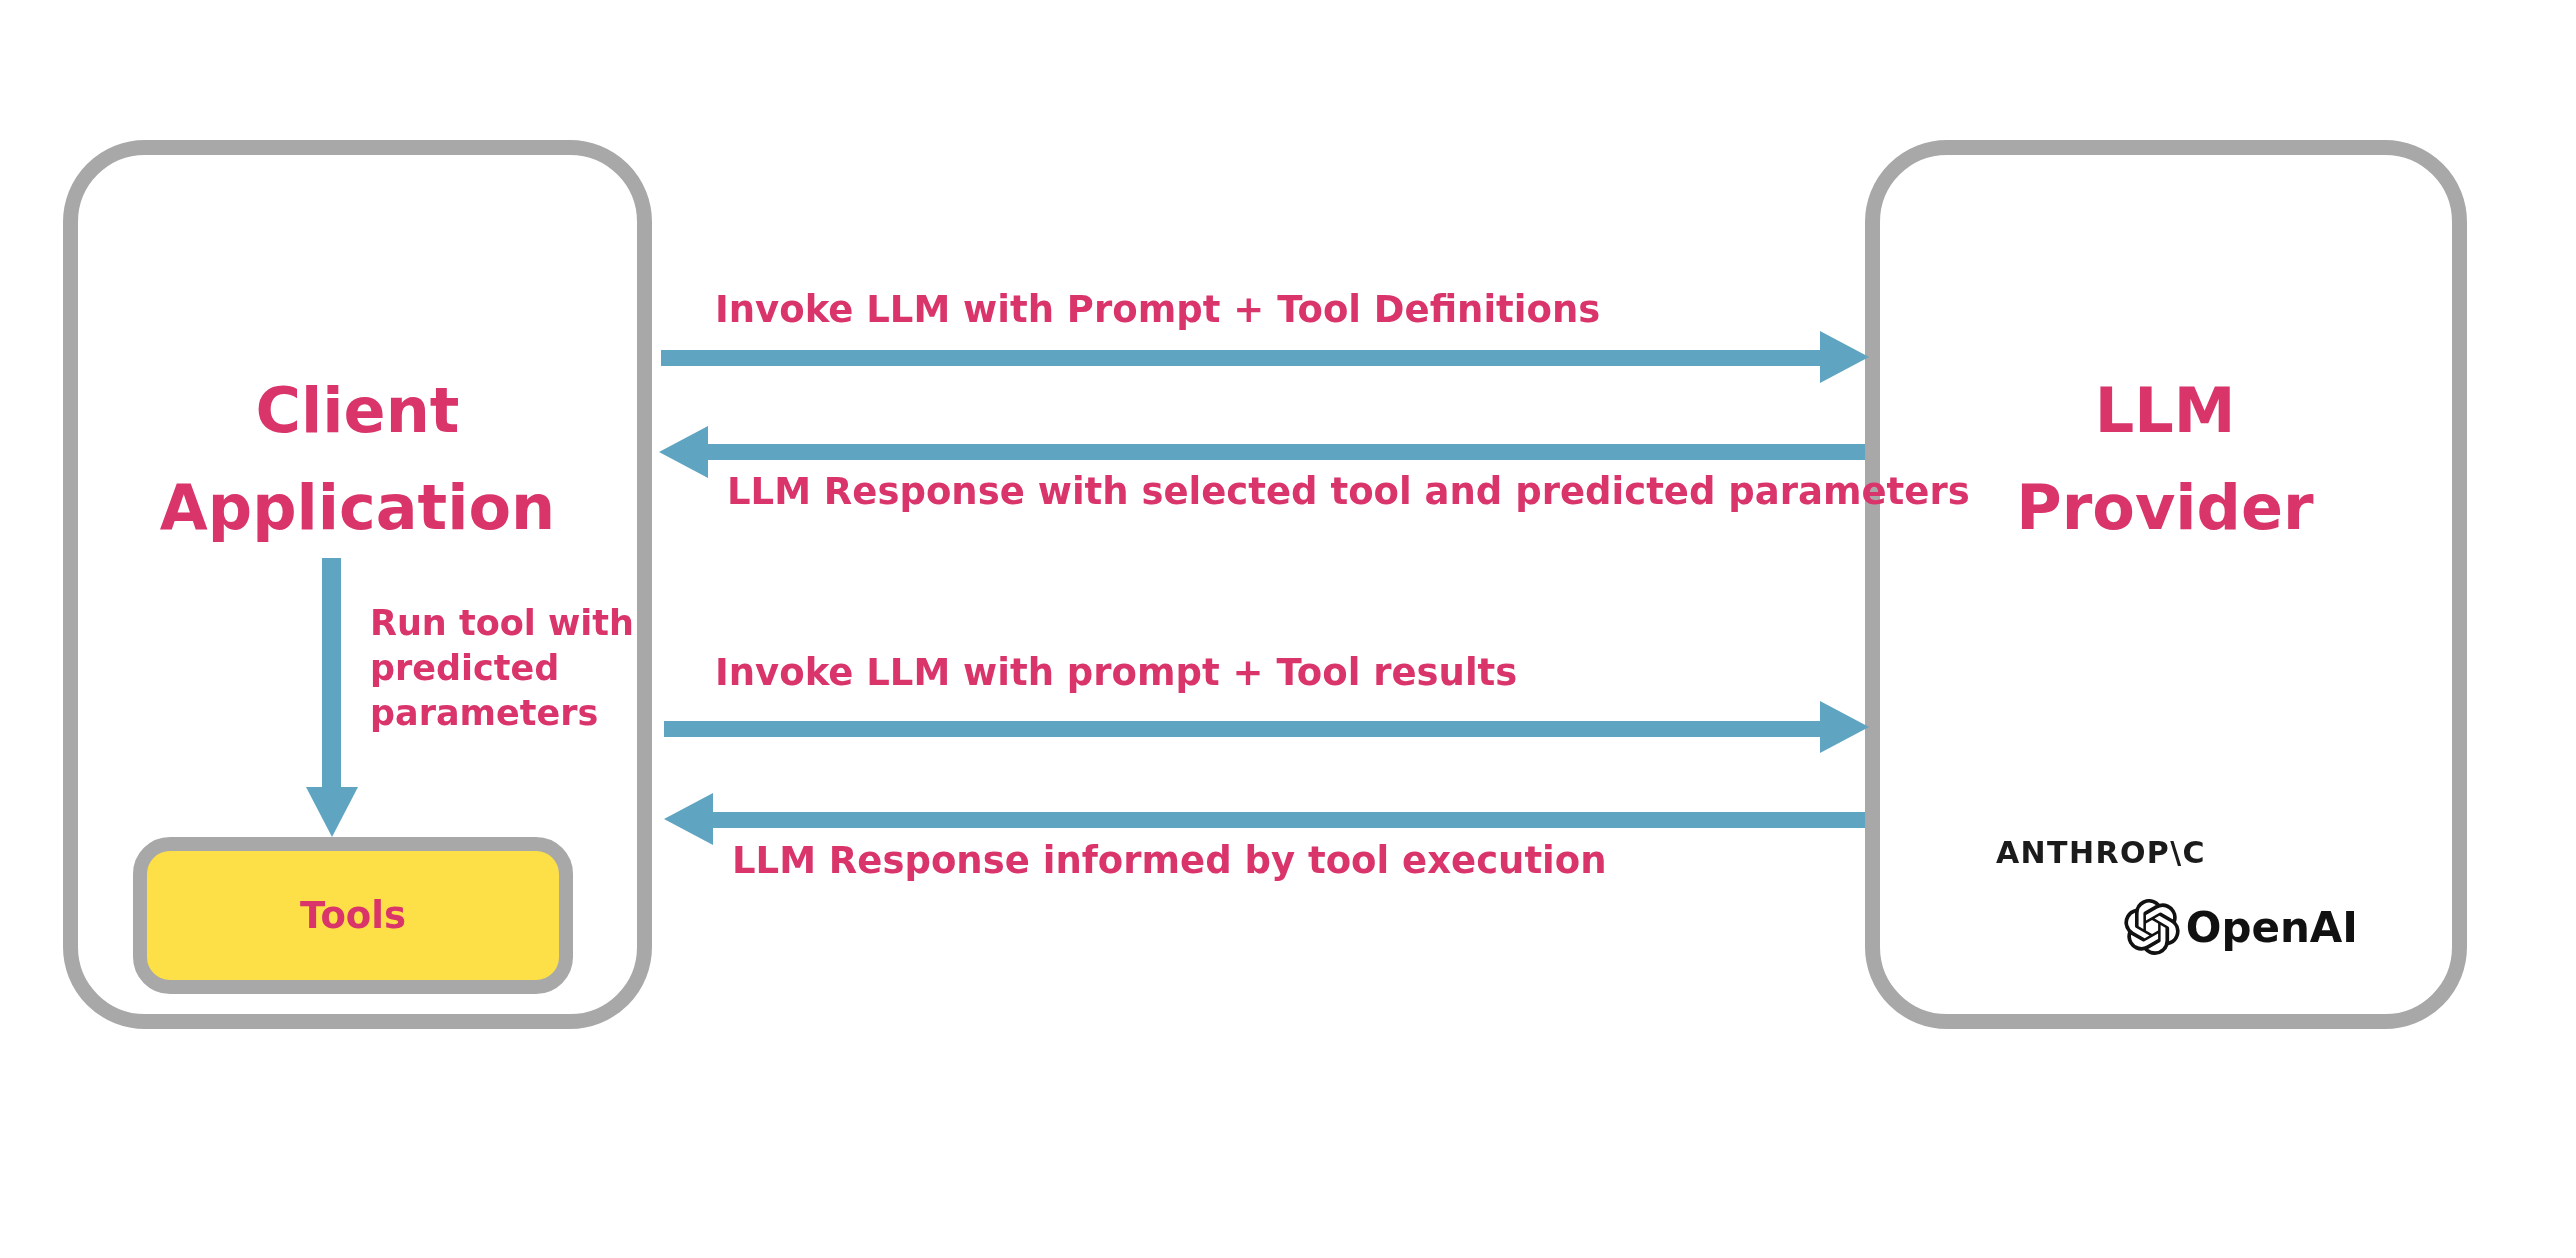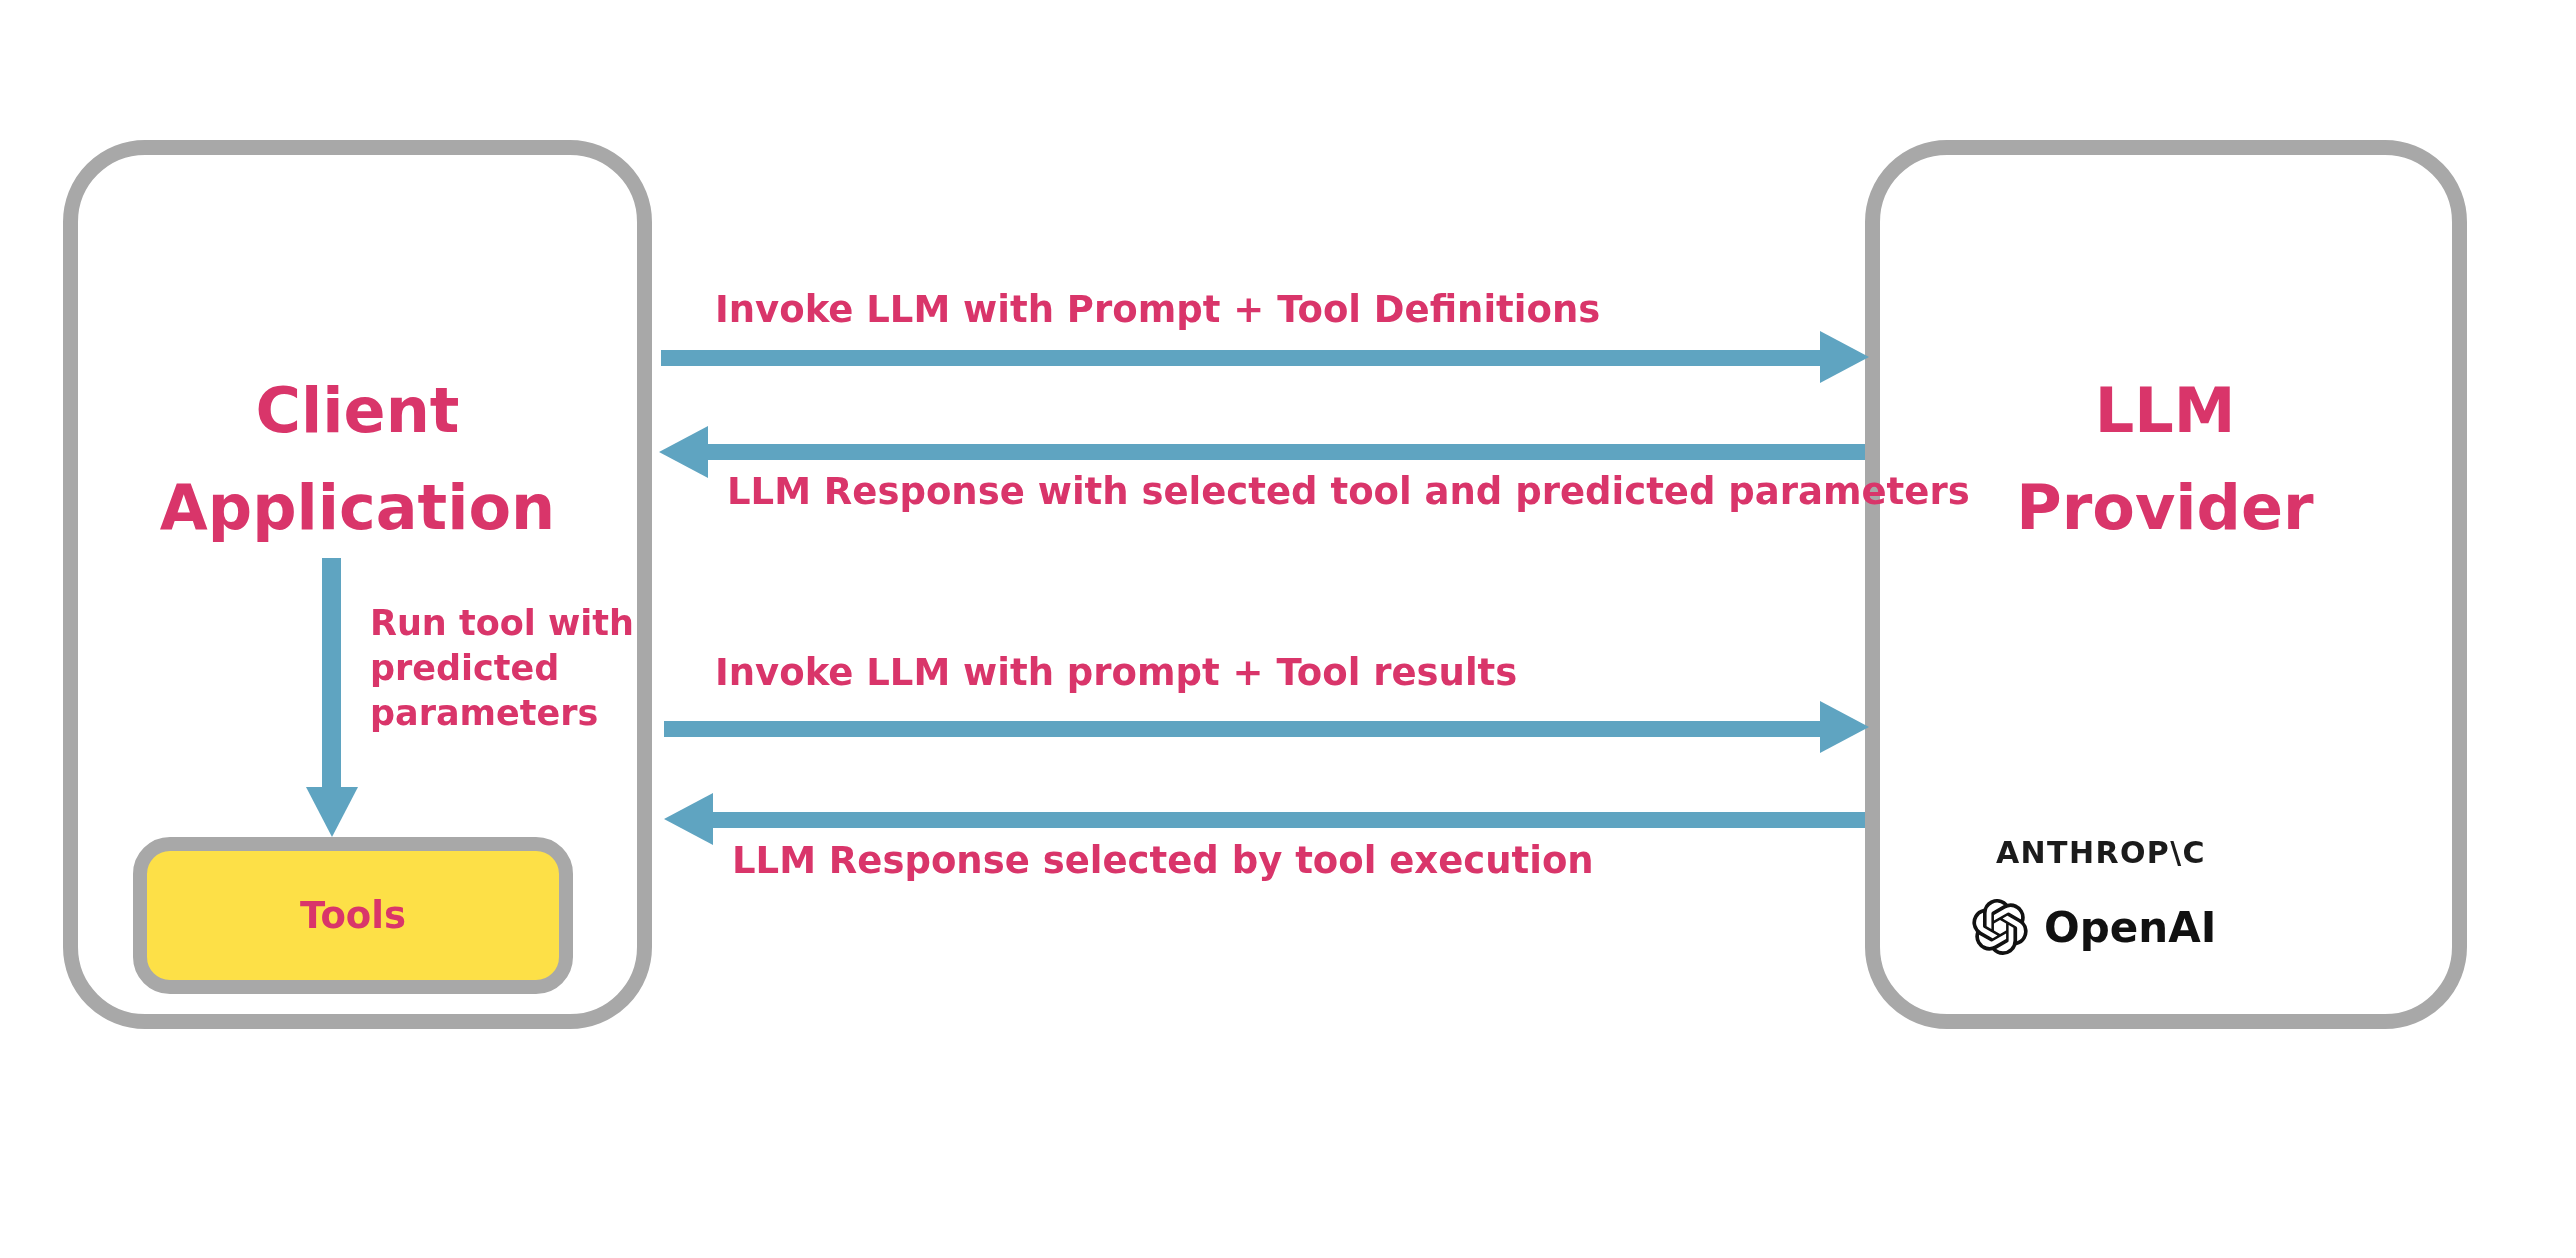--- a/index.html
+++ b/index.html
@@ -116,22 +116,22 @@
     text-align: center;
     color: var(--dark, #1b1b1b);
     font-weight: bold;
     font-size: 30px;
     letter-spacing: 1.4px;
     white-space: nowrap;
   }
   .openai-row {
     position: absolute;
     left: 1972px; top: 899px; width: 386px;
-    display: flex; align-items: center; justify-content: flex-start;
-    gap: 16px;
+    display: flex; align-items: center; justify-content: flex-end;
+    gap: 6px;
   }
   .openai-wordmark {
     color: #111111;
     font-weight: bold;
     font-size: 42px;
     white-space: nowrap;
   }
 </style>
 </head>
 <body>
@@ -177,16 +177,16 @@
   <div class="shaft shaft-2"></div>
   <div class="head head-left head-2"></div>
   <div class="arrow-label lbl-2">LLM Response with selected tool and predicted parameters</div>
 
   <div class="shaft shaft-3"></div>
   <div class="head head-right head-3"></div>
   <div class="arrow-label lbl-3">Invoke LLM with prompt + Tool results</div>
 
   <div class="shaft shaft-4"></div>
   <div class="head head-left head-4"></div>
-  <div class="arrow-label lbl-4">LLM Response selected by tool execution</div>
+  <div class="arrow-label lbl-4">LLM Response informed by tool execution</div>
 
 </div>
 
 
 </body></html>

